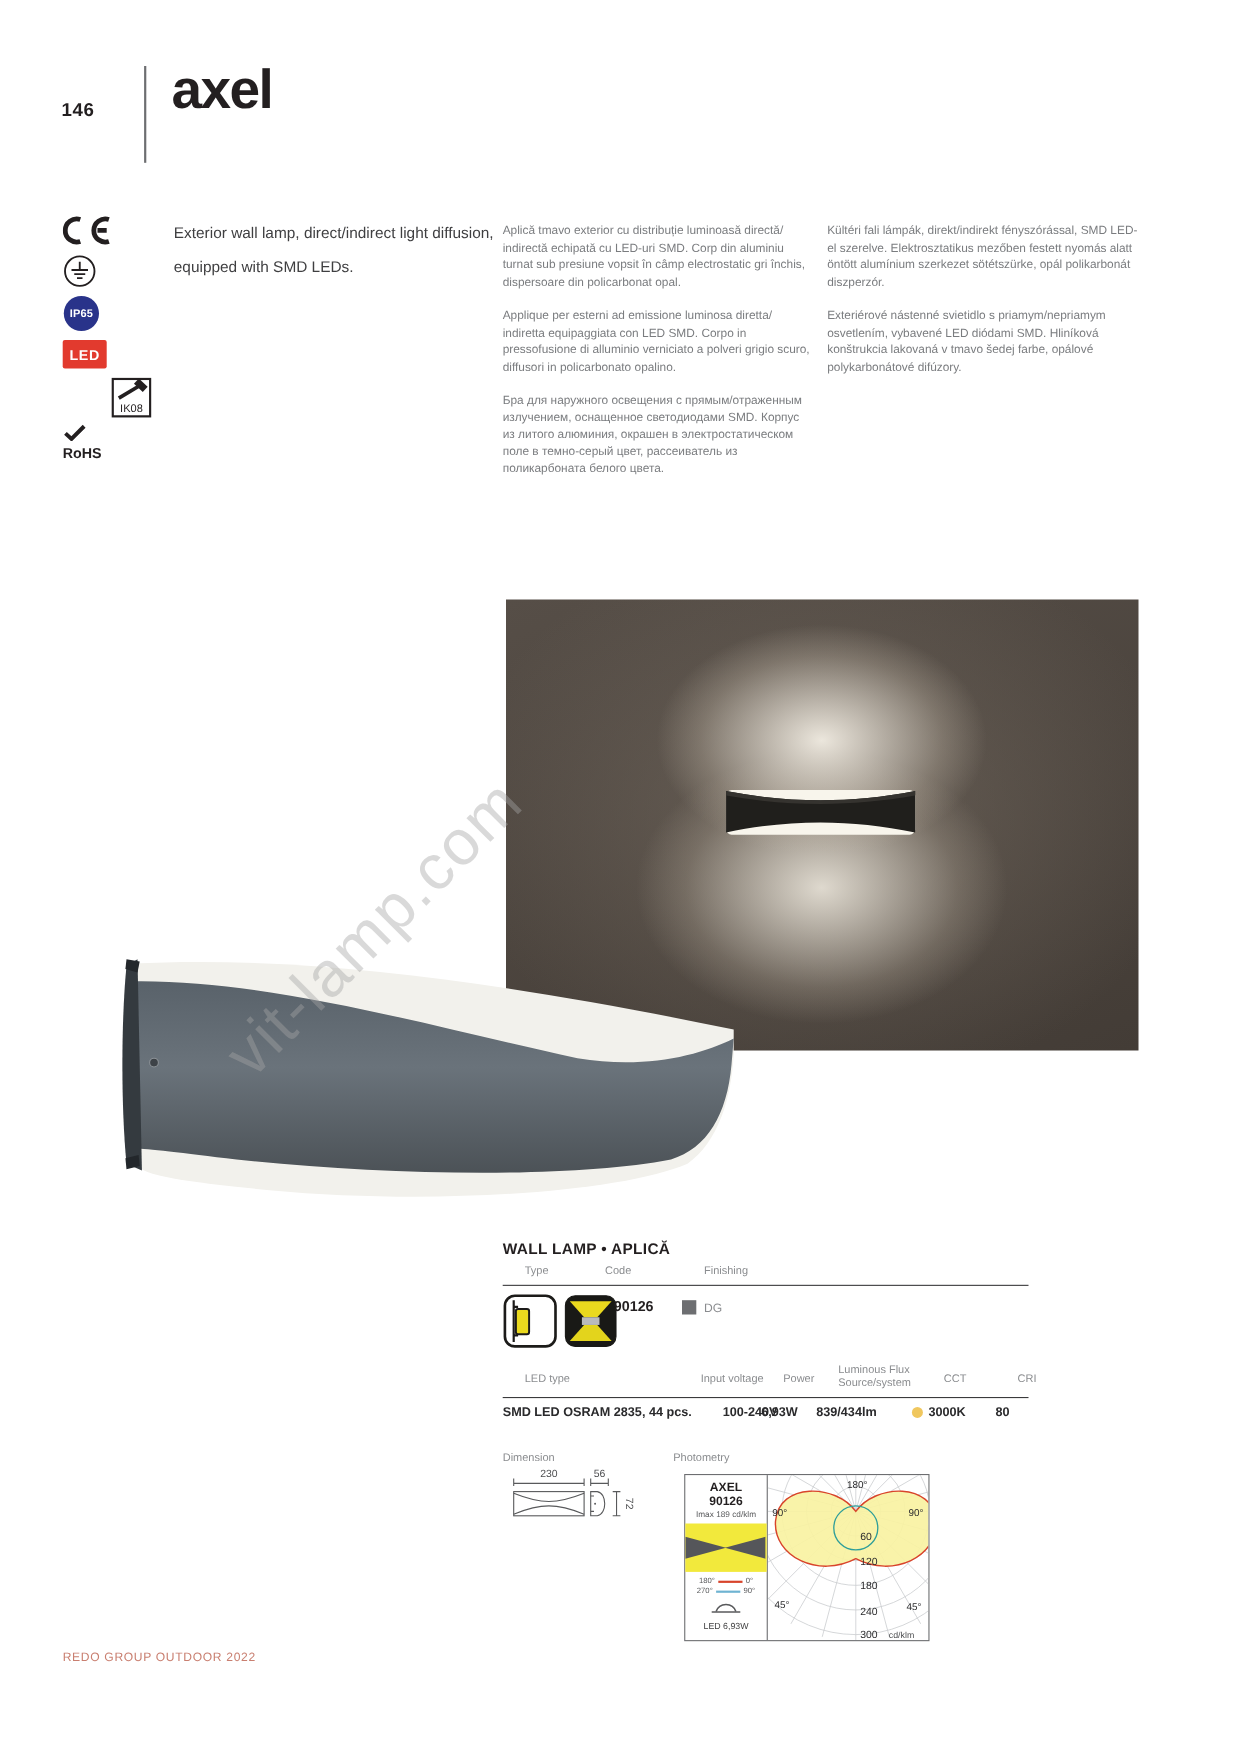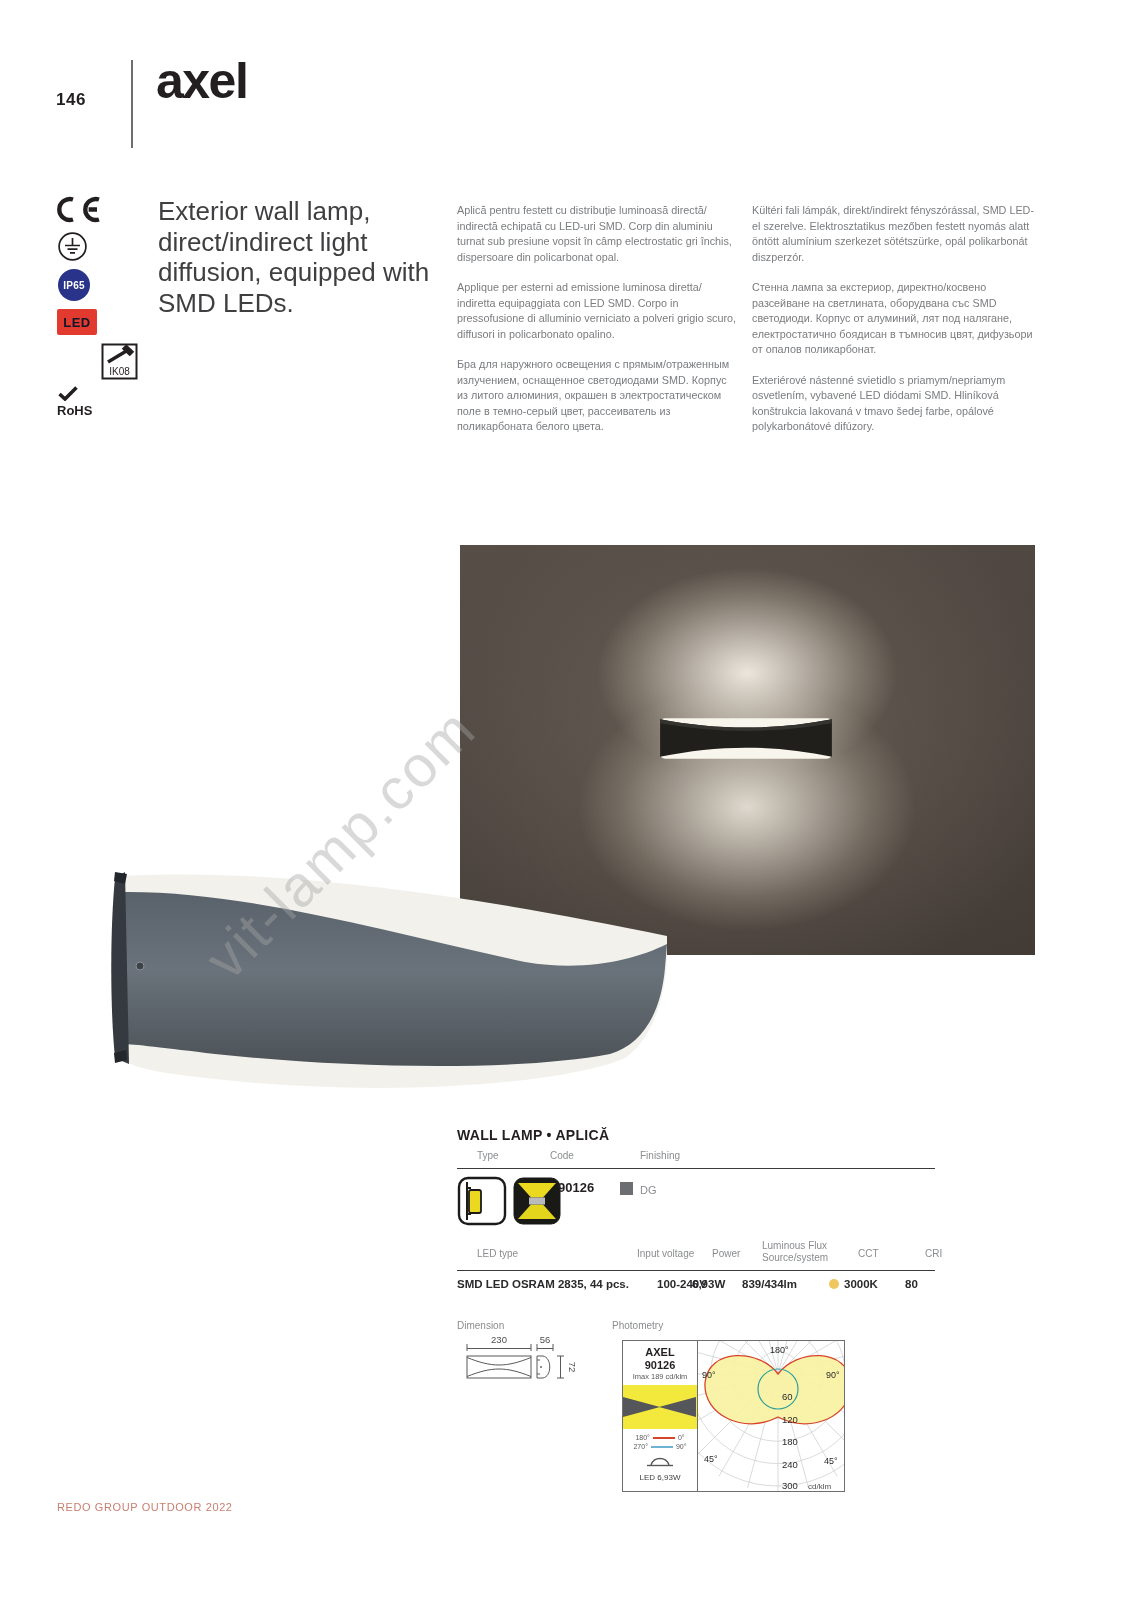--- a/index.html
+++ b/index.html
@@ -9,27 +9,27 @@
 
   
   .page-num{left:56px;top:90px;font-size:17px;font-weight:bold;letter-spacing:.5px;}
   .hline{left:131px;top:60px;width:2px;height:88px;background:#6d6e71;}
   .title{left:156px;top:56px;font-size:50px;font-weight:bold;letter-spacing:-1.5px;line-height:1;}
 
   
   .cert{left:57px;width:46px;text-align:left;}
   .ip65{left:58px;top:269px;width:32px;height:32px;border-radius:50%;background:#29338a;color:#fff;
         font-size:10px;font-weight:bold;display:flex;align-items:center;justify-content:center;letter-spacing:.2px;}
-  .ledbadge{left:57px;top:309px;width:40px;height:26px;background:#e23a2e;border-radius:2px;color:#0f172a;
+  .ledbadge{left:57px;top:309px;width:40px;height:26px;background:#e23a2e;border-radius:2px;color:#ffffff;
         font-size:13px;font-weight:bold;display:flex;align-items:center;justify-content:center;letter-spacing:.5px;}
   .rohs{left:57px;top:386px;width:60px;text-align:left;}
   .rohs .txt{font-size:13px;font-weight:bold;margin-top:-2px;}
 
   
-  .desc-en{left:158px;top:196px;width:296px;font-size:26px;line-height:30.5px;color:#3f3f41;}
+  .desc-en{left:158px;top:196px;width:296px;font-size:14px;line-height:30.5px;color:#3f3f41;}
   .desc-en p{margin:0;}
   .trans{font-size:10.8px;line-height:15.5px;color:#7a7c7f;}
   .trans p{margin:0 0 15px 0;}
   .col1{left:457px;top:203px;width:283px;}
   .col2{left:752px;top:203px;width:288px;}
 
   
   .wall-photo{left:460px;top:545px;width:575px;height:410px;
     background:
       radial-gradient(ellipse 200px 140px at 287px 128px, rgba(243,238,228,.95), rgba(190,180,165,.35) 55%, rgba(0,0,0,0) 75%),
@@ -107,27 +107,26 @@
         <path d="M2.5,8 L8,13 L19.5,1.5" fill="none" stroke="#231f20" stroke-width="3.6"></path>
       </svg>
     <div class="txt">RoHS</div>
   </div>
 
   <div class="abs desc-en">
     <p>Exterior wall lamp, direct/indirect light diffusion, equipped with SMD LEDs.</p>
   </div>
 
   <div class="abs trans col1">
-    <p>Aplică pentru festett cu distribuție luminoasă directă/ indirectă echipată cu LED-uri SMD. Corp din aluminiu turnat sub presiune vopsit în câmp electrostatic gri închis, dispersoare din policarbonat opal.</p>
+    <p>Aplică tmavo exterior cu distribuție luminoasă directă/ indirectă echipată cu LED-uri SMD. Corp din aluminiu turnat sub presiune vopsit în câmp electrostatic gri închis, dispersoare din policarbonat opal.</p>
     <p>Applique per esterni ad emissione luminosa diretta/ indiretta equipaggiata con LED SMD. Corpo in pressofusione di alluminio verniciato a polveri grigio scuro, diffusori in policarbonato opalino.</p>
     <p>Бра для наружного освещения с прямым/отраженным излучением, оснащенное светодиодами SMD. Корпус из литого алюминия, окрашен в электростатическом поле в темно-серый цвет, рассеиватель из поликарбоната белого цвета.</p>
   </div>
   <div class="abs trans col2">
     <p>Kültéri fali lámpák, direkt/indirekt fényszórással, SMD LED-el szerelve. Elektrosztatikus mezőben festett nyomás alatt öntött alumínium szerkezet sötétszürke, opál polikarbonát diszperzór.</p>
-    <p>Стенна лампа за екстериор, директно/косвено разсейване на светлината, оборудвана със SMD светодиоди. Корпус от алуминий, лят под налягане, електростатично боядисан в тъмносив цвят, дифузьори от опалов поликарбонат.</p>
     <p>Exteriérové nástenné svietidlo s priamym/nepriamym osvetlením, vybavené LED diódami SMD. Hliníková konštrukcia lakovaná v tmavo šedej farbe, opálové polykarbonátové difúzory.</p>
   </div>
 
   <div class="abs wall-photo">
     <svg class="wall-lamp" width="178" height="56" viewBox="0 0 175 55">
       <rect x="3" y="8" width="169" height="40" rx="5" fill="#f8f5ec"></rect>
       <path d="M3,9 C60,20 115,20 172,9 L172,46 C115,34 60,34 3,46 Z" fill="#201f1c"></path>
       <path d="M3,9 C60,20 115,20 172,9 L172,13 C115,23 60,23 3,13 Z" fill="#35332f"></path>
     </svg>
   </div>

